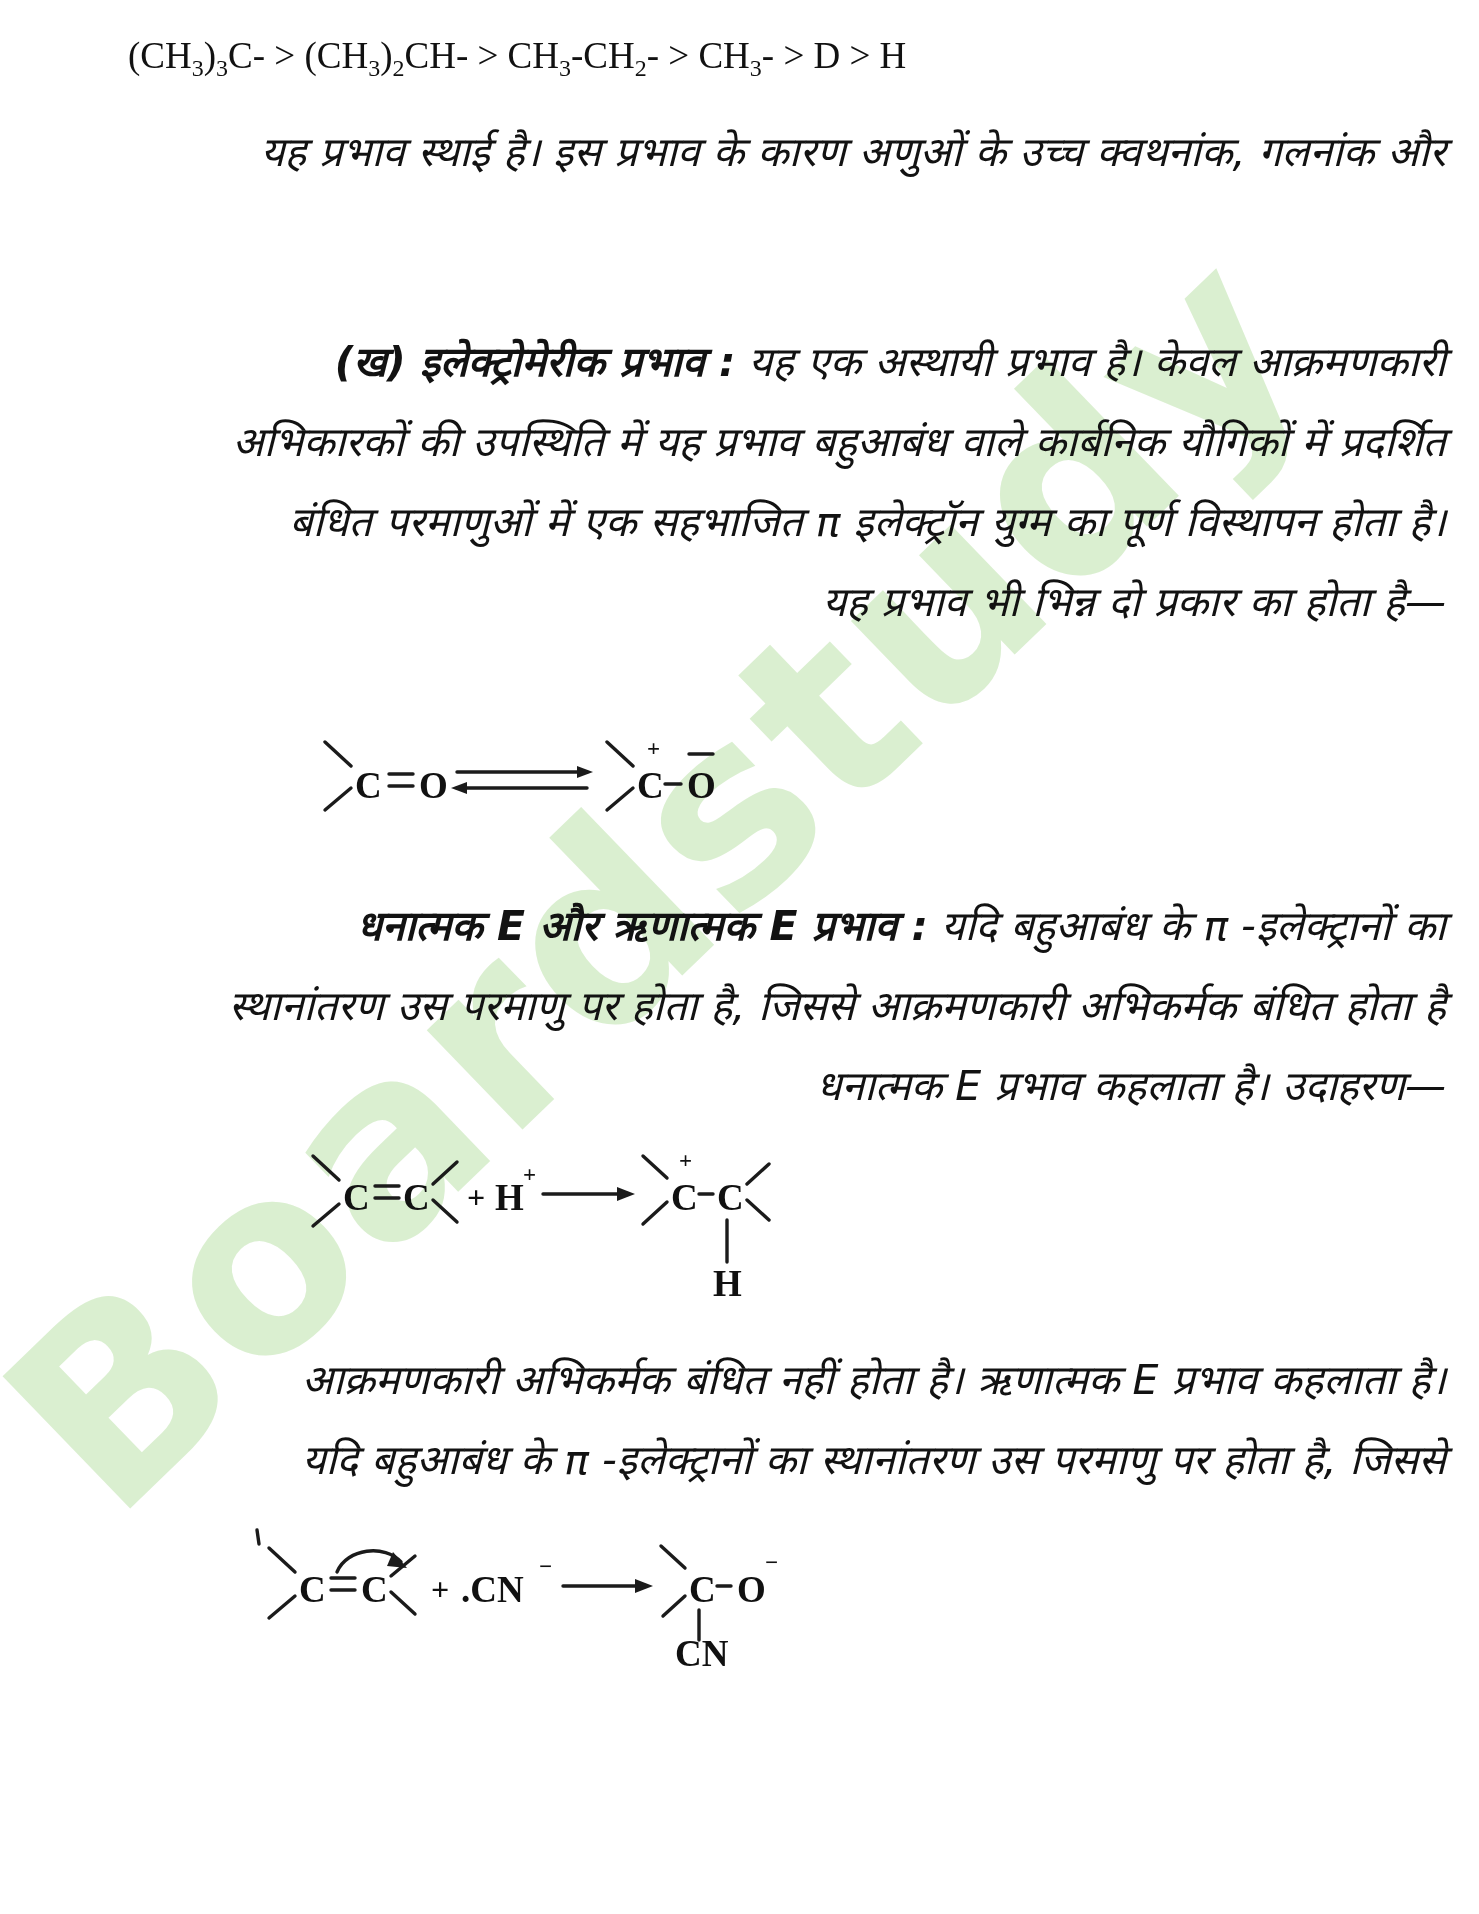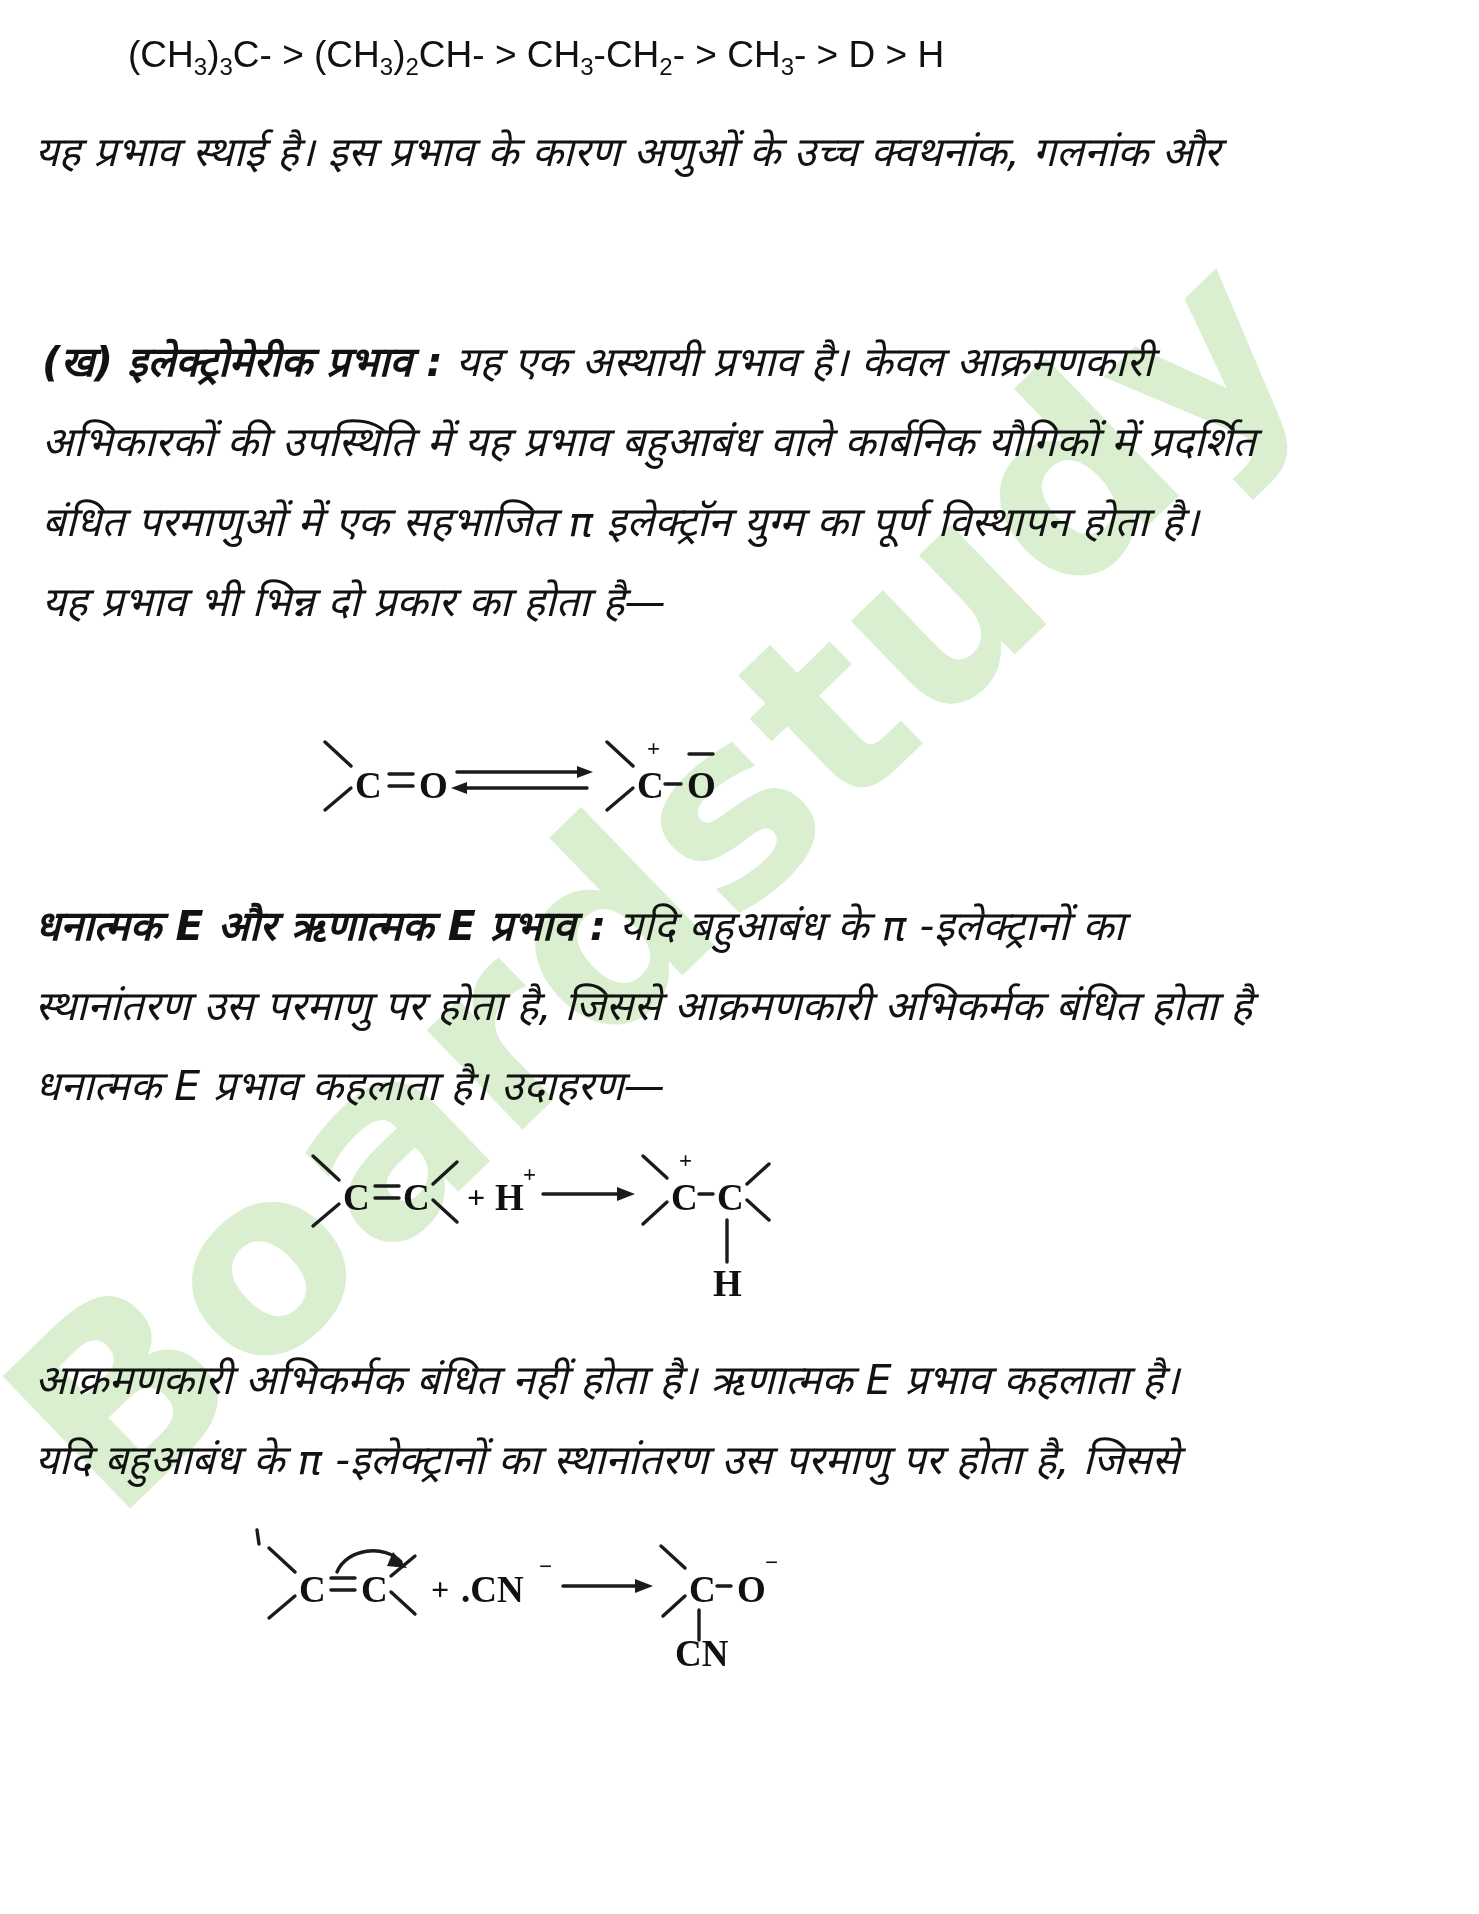--- a/index.html
+++ b/index.html
@@ -10,28 +10,29 @@
   .watermark{
     position:absolute;left:655px;top:880px;z-index:0;
     transform:translate(-50%,-50%) rotate(-44deg);
     font-family:"DejaVu Sans",sans-serif;font-weight:bold;
     font-size:252px;letter-spacing:4px;white-space:nowrap;
     color:rgba(182,223,162,0.50);user-select:none;
   }
   .content{position:relative;z-index:1;}
   .formula-top{
     position:absolute;left:128px;top:34px;
-    font-family:Liberation Sans, sans-serif;font-size:37px;color:#111;
+    font-family:Liberation Serif, serif;font-size:37px;color:#111;
     white-space:nowrap;
   }
   .formula-top sub{font-size:24px;}
   .para{
-    position:absolute;left:35px;width:1392px;
+    position:absolute;left:54px;width:1392px;
     font-size:41px;font-style:italic;color:#121212;
     font-family:"DejaVu Sans",sans-serif;
+    text-align:right;
   }
   .para .ln{white-space:nowrap;}
   #para1{top:108px;}  #para1 .ln{line-height:88px;}
   #para2{top:322px;}  #para2 .ln{line-height:80px;margin-left:7px;}
   #para3{top:886px;}  #para3 .ln{line-height:80px;}
   #para4{top:1340px;} #para4 .ln{line-height:80px;}
   .hd{font-weight:bold;}
   .eq{position:absolute;}
   #eq1{left:305px;top:736px;width:500px;height:100px;}
   #eq2{left:295px;top:1146px;width:500px;height:160px;}

